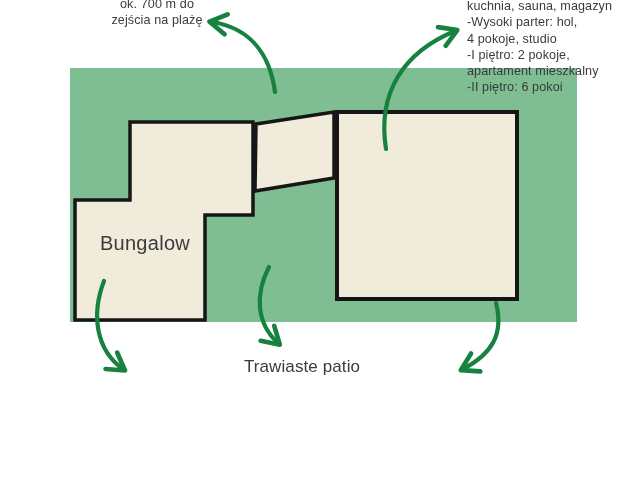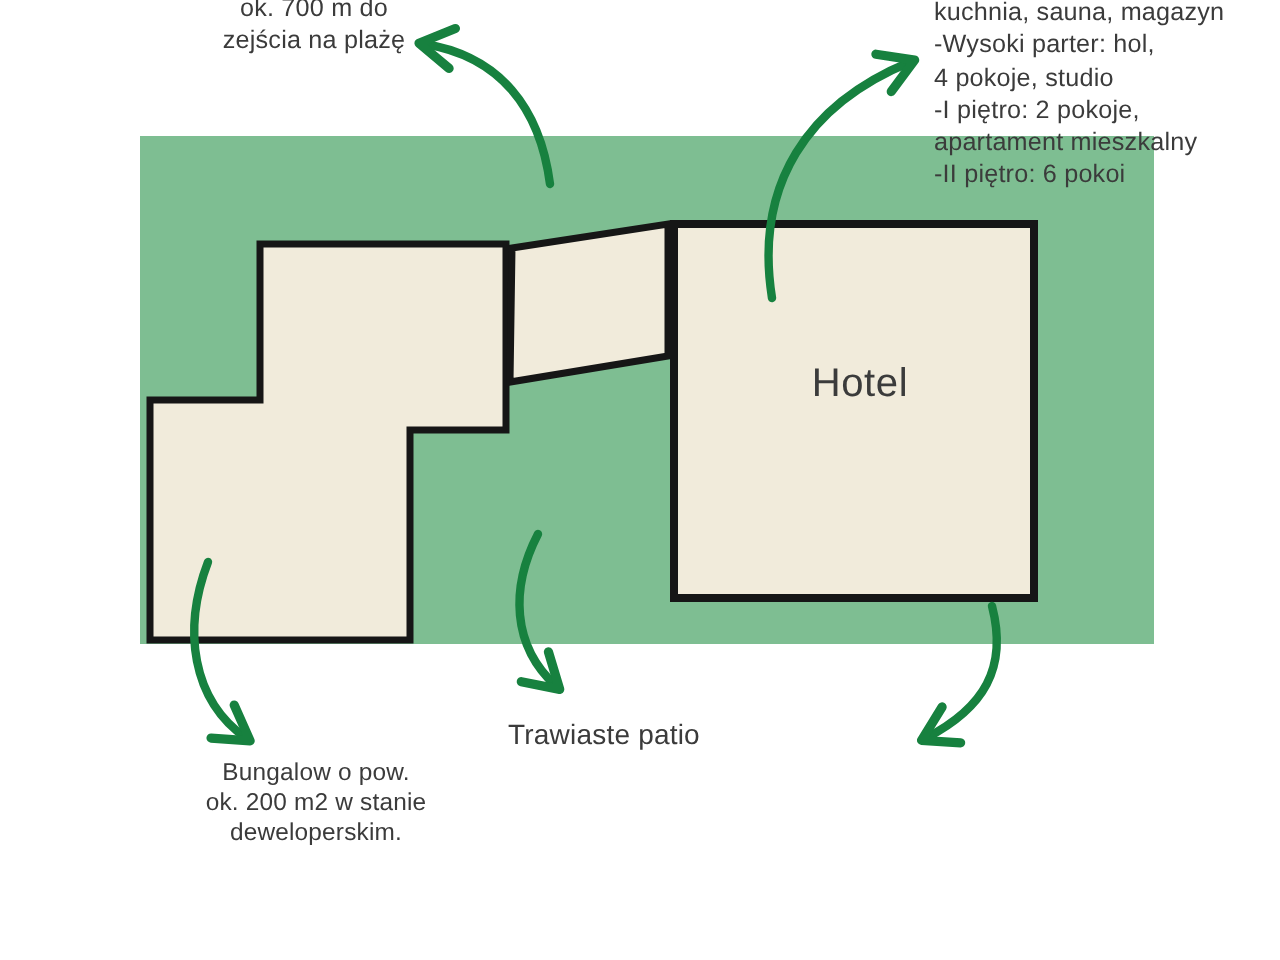--- a/index.html
+++ b/index.html
@@ -68,21 +68,21 @@
     position: absolute;
     color: var(--text, #3b3b3b);
     font-size: 12.6px;
     line-height: 16px;
     white-space: pre-line;
     letter-spacing: 0.1px;
   }
   .note-beach         { left: 77px;  top: -4px;  width: 160px; text-align: center; }
   .note-hotel-info    { left: 467px; top: -2px;  width: 172px; text-align: left; line-height: 16.3px; }
   .note-bungalow-info { left: 68px;  top: 379px; width: 180px; text-align: center; font-size: 12.2px; line-height: 14.8px; }
-  .note-patio-info    { left: 232px; top: 359px; width: 140px; text-align: center; font-size: 14px; }
+  .note-patio-info    { left: 232px; top: 359px; width: 140px; text-align: center; font-size: 17px; }
   .note-parking-info  { left: 369px; top: 378px; width: 200px; text-align: center; font-size: 12.2px; line-height: 15.2px; }
 </style>
 </head>
 <body>
 
 <div class="stage">
 
   <svg width="640" height="480" viewBox="0 0 640 480">
     <defs>
       <marker id="ah" markerUnits="strokeWidth" markerWidth="7" markerHeight="7" refX="4.2" refY="3" orient="auto">
@@ -98,28 +98,25 @@
 
     <rect class="building hotel" x="337" y="112" width="180" height="187"></rect>
 
     <path class="arrow" d="M 275,92 C 270,54 250,28 212,22" marker-end="url(#ah)"></path>
     <path class="arrow" d="M 386,149 C 377,92 404,52 455,31" marker-end="url(#ah)"></path>
     <path class="arrow" d="M 104,281 C 91,315 96,350 123,369" marker-end="url(#ah)"></path>
     <path class="arrow" d="M 269,267 C 255,294 256,323 278,343" marker-end="url(#ah)"></path>
     <path class="arrow" d="M 496,303 C 504,334 492,354 463,369" marker-end="url(#ah)"></path>
   </svg>
 
-  <div class="bldg-label hotel-label">Hotel</div>
+  <div class="bldg-label bungalow-label">Bungalow</div>
 
   <div class="note note-beach">ok. 700 m do
 zejścia na plażę</div>
   <div class="note note-hotel-info">kuchnia, sauna, magazyn
 -Wysoki parter: hol,
 4 pokoje, studio
 -I piętro: 2 pokoje,
 apartament mieszkalny
 -II piętro: 6 pokoi</div>
-  <div class="note note-bungalow-info">Bungalow o pow.
-ok. 200 m2 w stanie
-deweloperskim.</div>
   <div class="note note-patio-info">Trawiaste patio</div>
 
 </div>
 
 </body></html>

